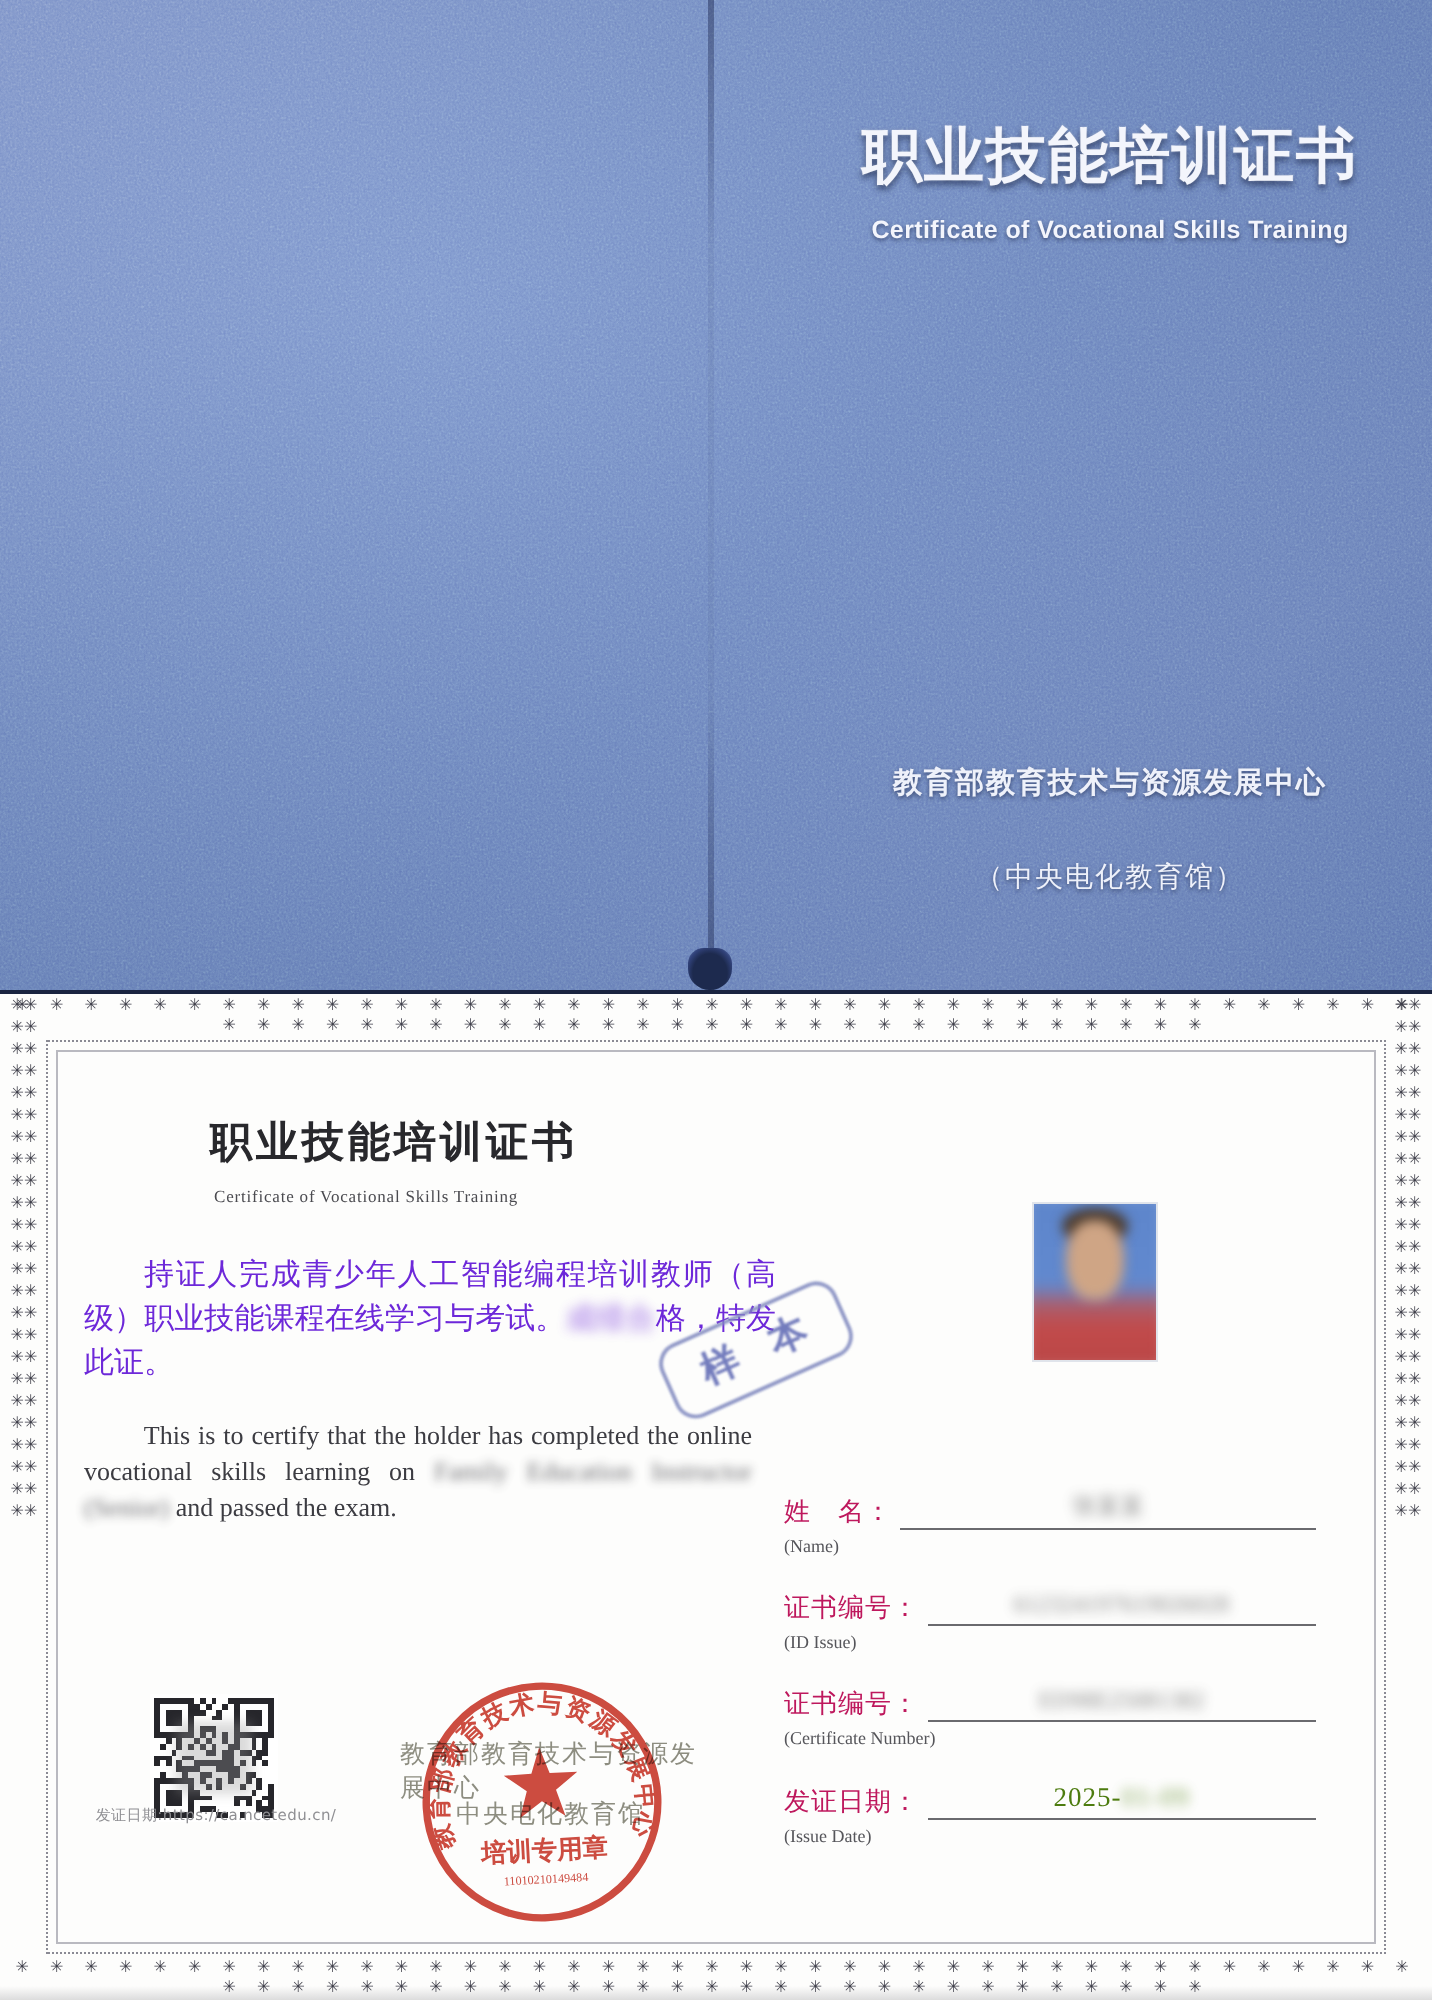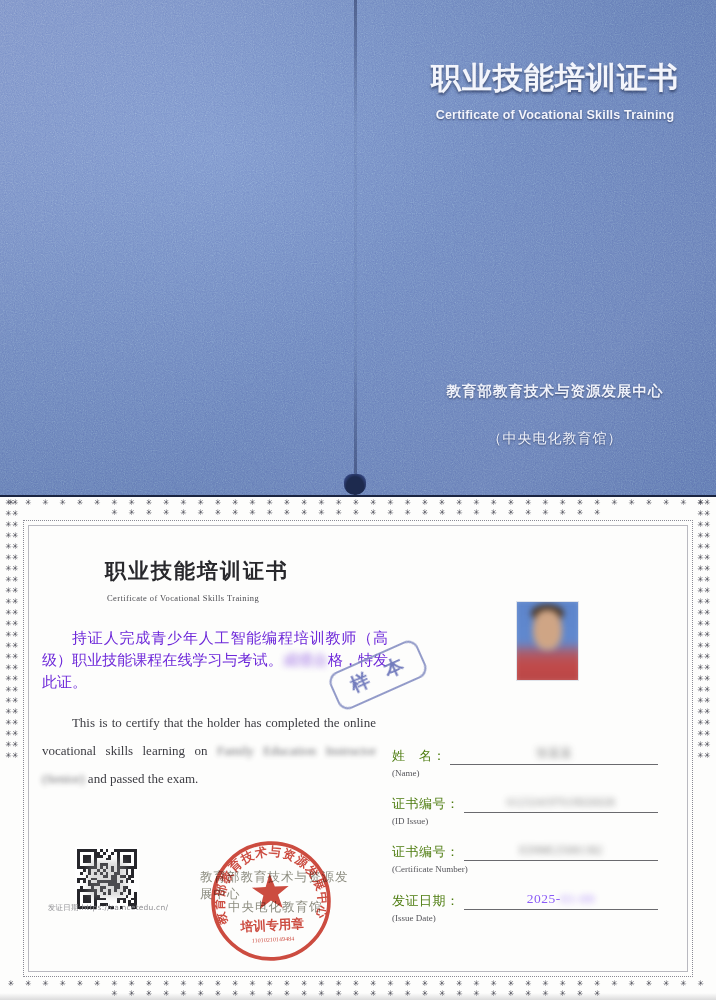--- a/index.html
+++ b/index.html
@@ -44,21 +44,21 @@
   .bs-right { right:2px; }
   .frame-dotted { position:absolute; inset:23px; border:1px dotted #8a8a94; pointer-events:none; }
   .frame-solid  { position:absolute; inset:28px; border:1px solid #b9b9c0; pointer-events:none; }
 
   .page-title { position:absolute; left:105px; top:60px; font-size:21px; font-weight:bold;
     color:#28282c; letter-spacing:2px; font-family:"Liberation Sans","DejaVu Sans",sans-serif; }
   .page-subtitle { position:absolute; left:107px; top:96px; font-size:8.5px; letter-spacing:.4px; color:#4b4b50; }
 
   .cn-para { position:absolute; left:42px; top:130px; width:346px; font-size:15px; line-height:22px;
     color:#6d28d9; text-align:justify; text-indent:2em; }
-  .en-para { position:absolute; left:42px; top:212px; width:334px; font-size:13px; line-height:28px;
+  .en-para { position:absolute; left:42px; top:212px; width:334px; font-size:13px; line-height:18px;
     color:#3c3c42; text-align:justify; text-indent:2.3em; }
   .masked { filter:blur(3px); opacity:.7; }
   .masked-soft { filter:blur(2.5px); opacity:.75; }
 
   .sample-stamp { position:absolute; left:330px; top:158px; width:96px; height:40px;
     border:2.5px solid rgba(128,137,192,.85); border-radius:11px; transform:rotate(-24deg);
     color:rgba(108,117,185,.95); font-size:19px; font-weight:bold; letter-spacing:18px;
     display:flex; align-items:center; justify-content:center; padding-left:16px;
     filter:blur(.4px); font-family:"Liberation Sans","DejaVu Sans",sans-serif; }
 
@@ -82,25 +82,25 @@
   .photo .ph-inner { position:absolute; inset:-6px; filter:blur(4px);
     background:linear-gradient(to bottom,#5d85cb 0%,#6189cf 52%,#a86070 62%,#c24a4a 75%,#b84646 100%); }
   .photo .ph-face { position:absolute; left:16px; top:8px; width:29px; height:40px; border-radius:45%;
     background:radial-gradient(ellipse at 50% 55%, #cfa585 0 60%, #b58a6a 100%); filter:blur(3px); }
   .photo .ph-hair { position:absolute; left:14px; top:2px; width:33px; height:18px; border-radius:50%;
     background:#4a3a2e; filter:blur(3px); }
 
   .fields { position:absolute; left:392px; top:248px; width:266px; }
   .field-row { margin-bottom:17px; }
   .field-line { display:flex; align-items:flex-end; }
-  .field-label { font-size:13px; color:#4d7c0f; letter-spacing:.5px; white-space:nowrap; padding-right:4px; }
+  .field-label { font-size:13px; color:#be185d; letter-spacing:.5px; white-space:nowrap; padding-right:4px; }
   .field-valueline { flex:1; border-bottom:1px solid #6a6a6e; text-align:center;
     font-size:12px; color:#555; padding-bottom:2px; min-height:17px; }
   .field-sub { font-size:9px; color:#55555a; margin-top:3px; }
-  .date-prefix { font-size:13.5px; color:#8b5cf6; letter-spacing:.5px; }
+  .date-prefix { font-size:13.5px; color:#4d7c0f; letter-spacing:.5px; }
 </style>
 </head>
 <body>
 
 <div class="cover">
   <svg class="texture" width="716" height="497">
     <filter id="grain">
       <feTurbulence type="fractalNoise" baseFrequency="0.9" numOctaves="2" seed="7" stitchTiles="stitch"></feTurbulence>
       <feColorMatrix type="saturate" values="0"></feColorMatrix>
     </filter>

